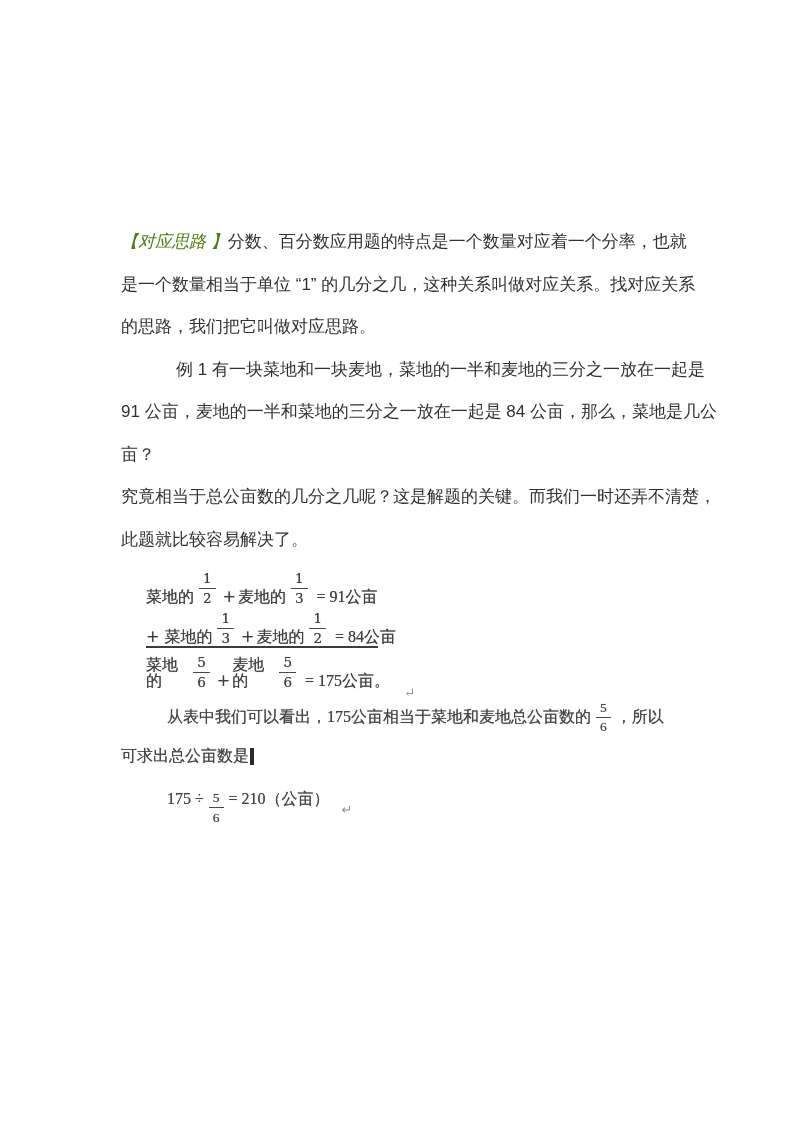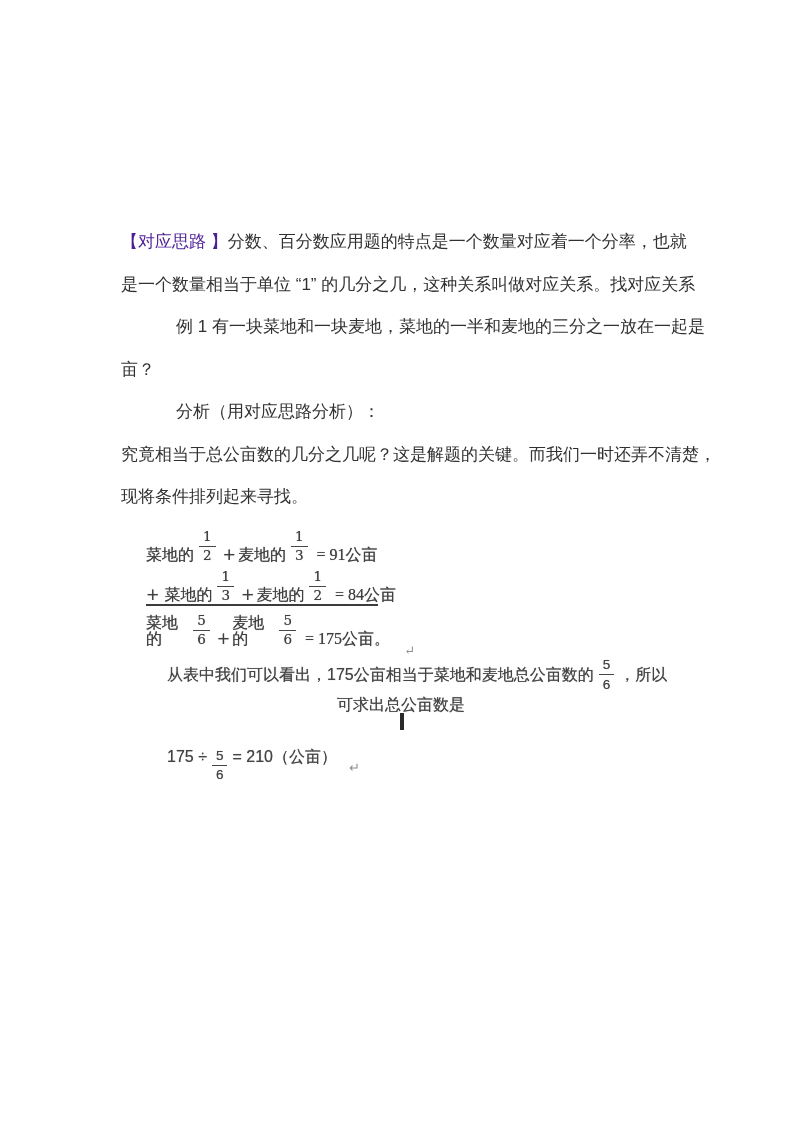--- a/index.html
+++ b/index.html
@@ -11,21 +11,21 @@
     color:#313131;
     overflow:hidden;
   }
   .content{
     padding:221px 112px 0 121px;
     font-size:17px;
     line-height:42.5px;
   }
   .line{margin:0;padding:0;white-space:nowrap;}
   .ind{padding-left:55px;}
-  .red{color:#4c1d95;}
+  .red{color:#4d7c0f;font-style:italic;}
   
   .eq-block{
     margin:4px 0 0 25px;
     font-family:"DejaVu Serif", serif;
     font-size:16px;
     color:#3f3f3f;
     text-shadow:0 0 0.7px #6a6a6a;
     width:255px;
   }
   .eq-row{display:flex;align-items:flex-end;height:40px;line-height:1;}
@@ -36,47 +36,48 @@
   .frac{
     display:inline-flex;flex-direction:column;align-items:center;
     line-height:1;font-size:13.5px;margin:0 5px;vertical-align:middle;
   }
   .frac .num{border-bottom:1.4px solid #474747;padding:0 4px 2.5px;}
   .frac .den{padding-top:2.5px;}
   .return-mark{color:#8d8d8d;font-size:13px;text-shadow:none;}
   .eq-return{display:inline-block;transform:translate(14px,10px);}
   
   .scan{
-    font-family:Liberation Sans, sans-serif;
+    font-family:Liberation Serif, serif;
     font-size:16px;color:#444444;
     text-shadow:0 0 0.7px #6f6f6f;
     margin-top:6px;line-height:1;
   }
   .scan-l1{display:flex;align-items:center;height:44px;padding-left:46px;white-space:nowrap;}
-  .scan-l2{display:flex;align-items:center;height:34px;flex-direction:column;}
+  .scan-l2{display:flex;align-items:center;height:34px;}
   .cursor-bar{display:inline-block;width:4px;height:17px;background:#2a2a2a;margin-left:1px;}
   .solution-line{display:flex;height:46px;padding-left:46px;margin-top:18px;white-space:nowrap;}
   .sol-return{display:inline-block;transform:translate(12px,12px);}
 </style>
 </head>
 <body>
 
 <div class="page">
   <div class="content">
 
     <p class="line"><span class="red">【对应思路 】</span><span>分数、百分数应用题的特点是一个数量对应着一个分率，也就</span></p>
     <p class="line">是一个数量相当于单位 “1” 的几分之几，这种关系叫做对应关系。找对应关系</p>
+    <p class="line">的思路，我们把它叫做对应思路。</p>
 
     <p class="line ind">例 1  有一块菜地和一块麦地，菜地的一半和麦地的三分之一放在一起是</p>
+    <p class="line">91 公亩，麦地的一半和菜地的三分之一放在一起是 84 公亩，那么，菜地是几公</p>
     <p class="line">亩？</p>
 
-    <p class="line ind">分析（用对应思路分析）：</p>
 
     <p class="line">究竟相当于总公亩数的几分之几呢？这是解题的关键。而我们一时还弄不清楚，</p>
-    <p class="line">现将条件排列起来寻找。</p>
+    <p class="line">此题就比较容易解决了。</p>
 
     <div class="eq-block">
 
       <div class="eq-row">
         <span class="eq-prefix"></span>
         <span>菜地的</span>
         <span class="frac">
             <span class="num">1</span>
             <span class="den">2</span>
           </span>

